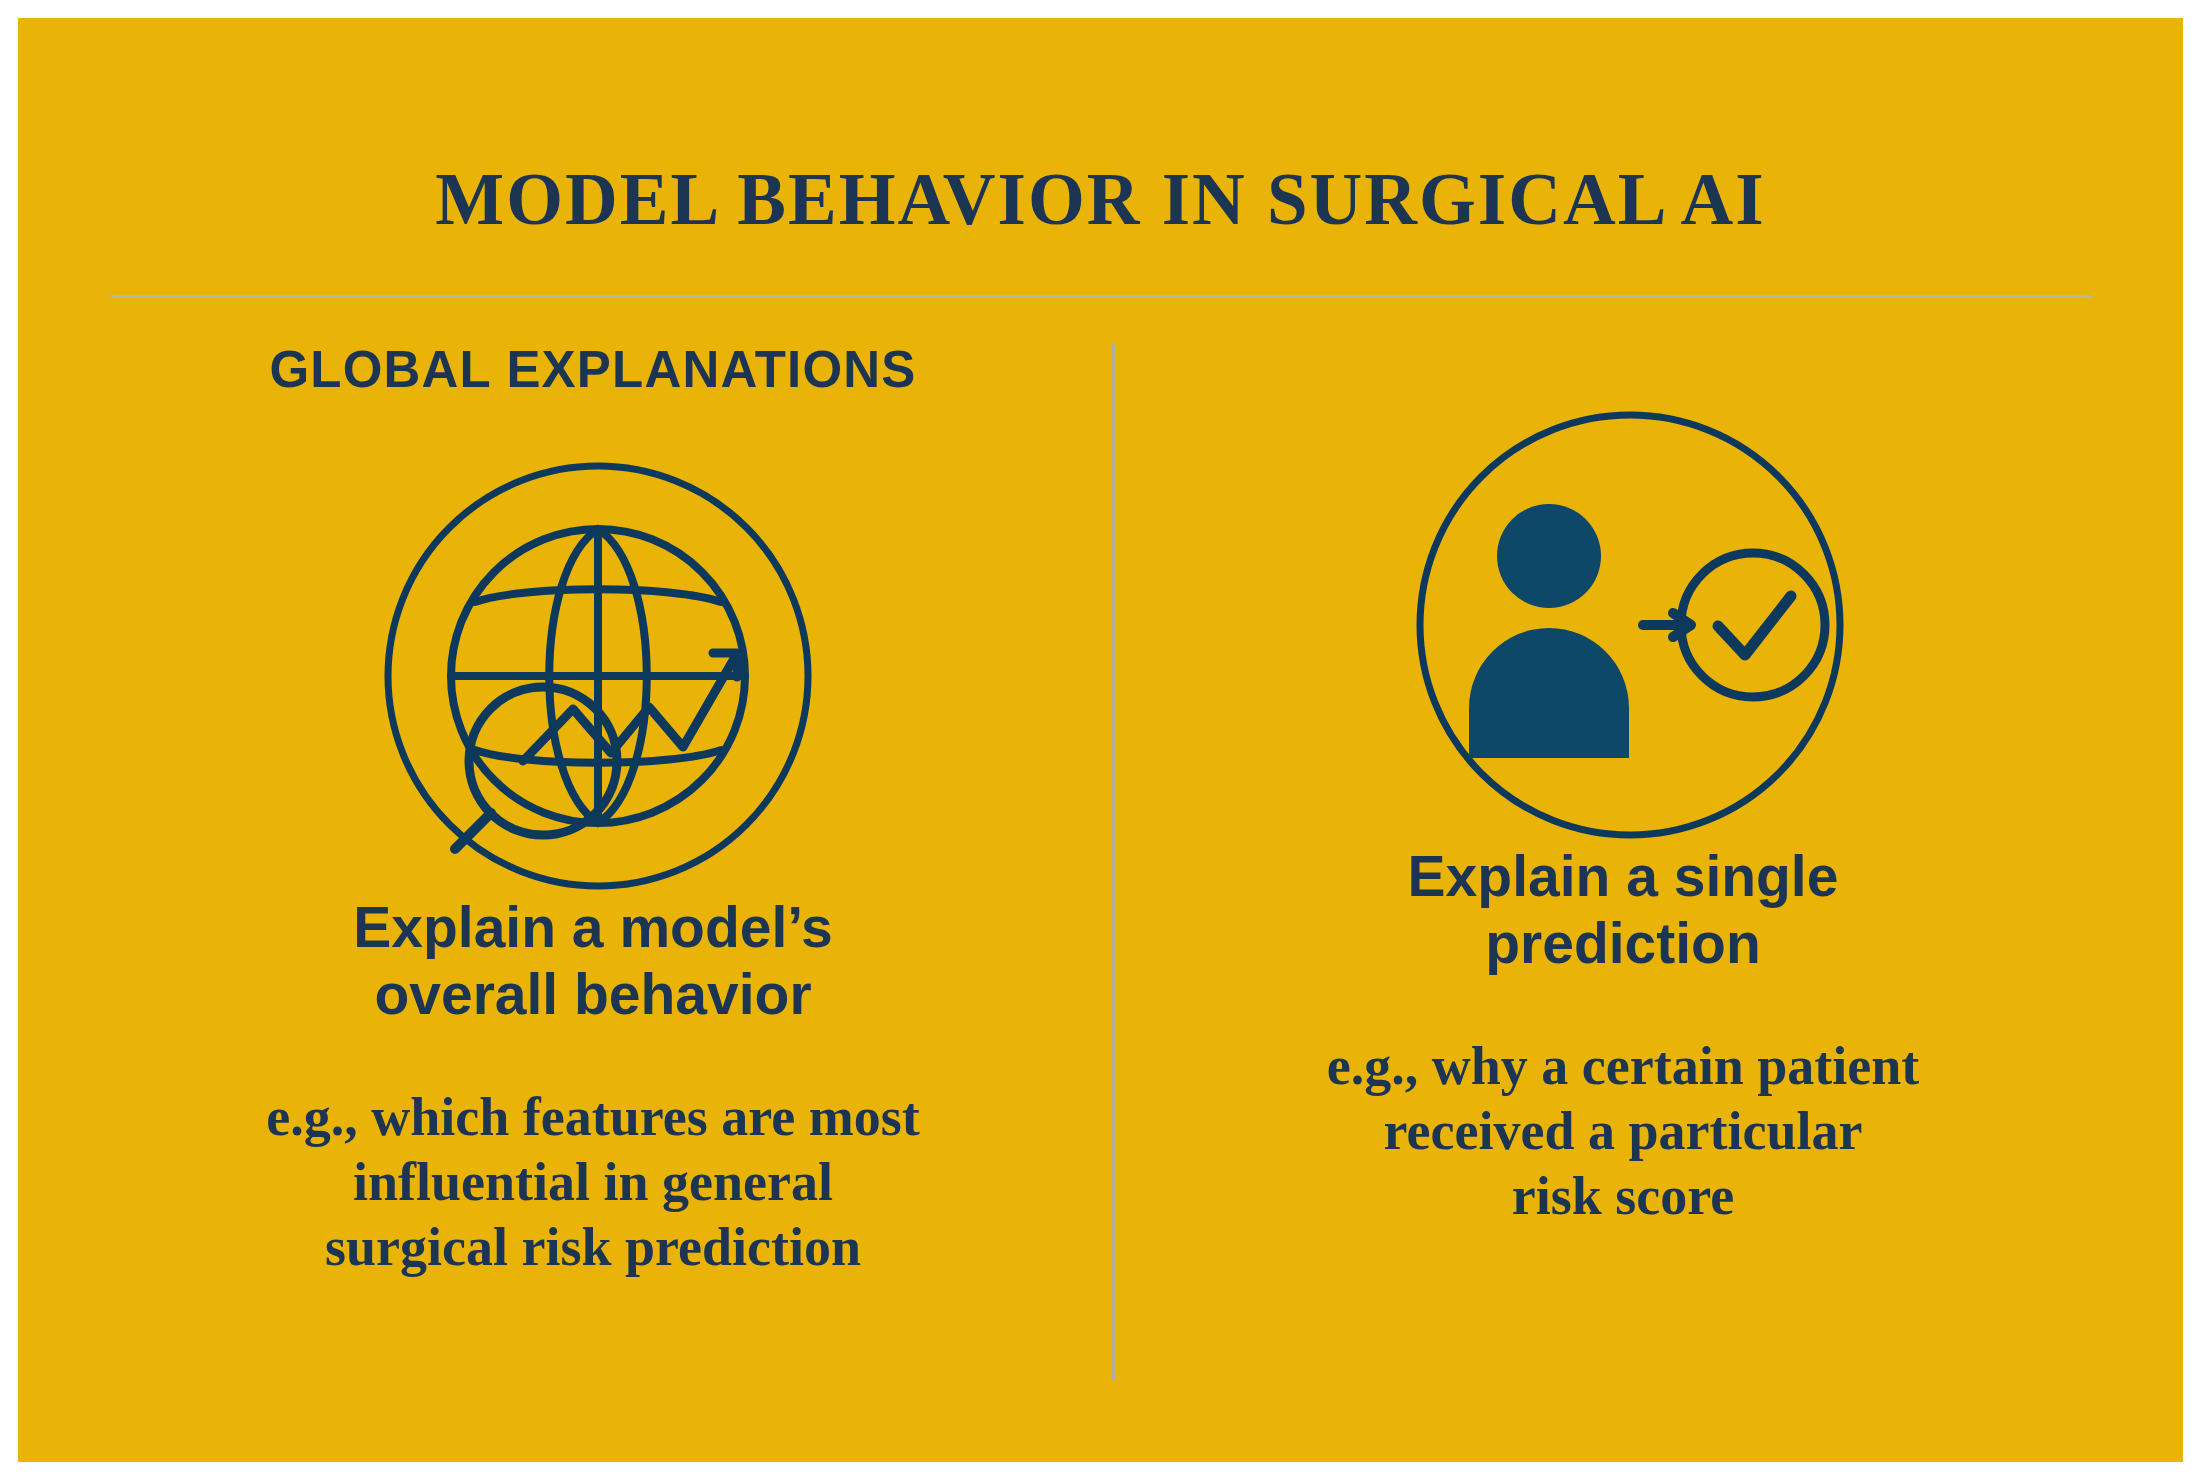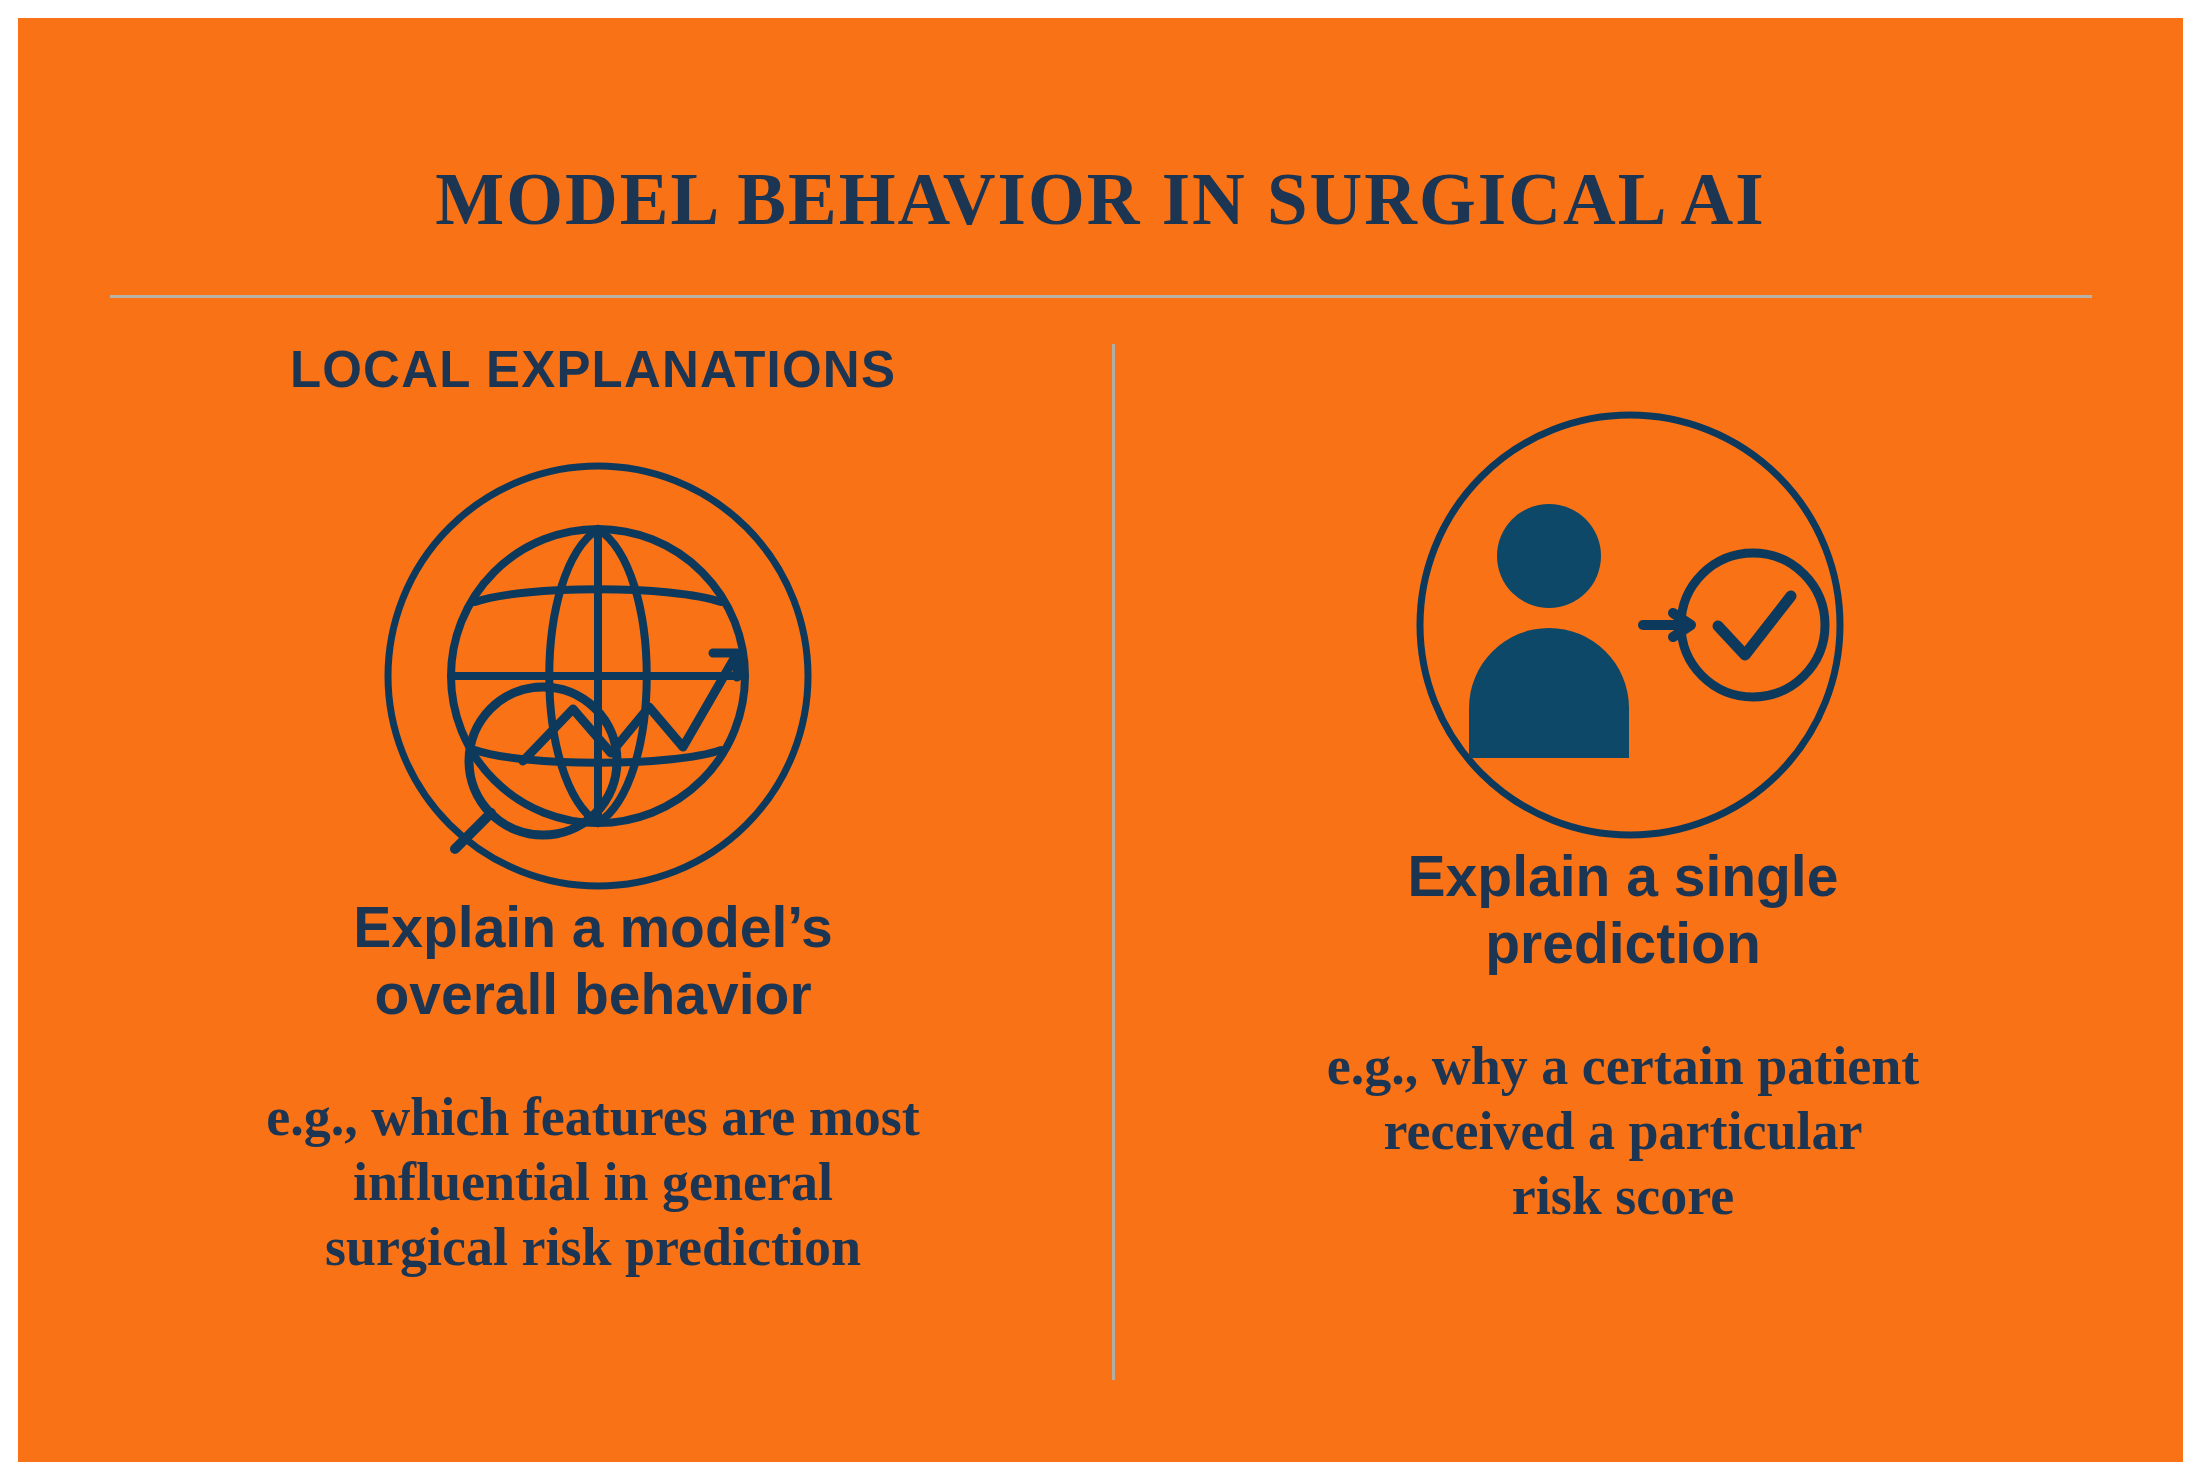--- a/index.html
+++ b/index.html
@@ -14,21 +14,21 @@
     overflow: hidden;
     font-family: "Liberation Sans", sans-serif;
   }
 
   .poster {
     position: absolute;
     left: 18px;
     top: 18px;
     width: 2165px;
     height: 1444px;
-    background: #f97316;
+    background: #eab308;
     box-sizing: border-box;
   }
 
   
   .title-wrap {
     position: absolute;
     left: 0;
     top: 96px;
     width: 2165px;
     text-align: center;
@@ -126,21 +126,21 @@
 
   <div class="title-wrap">
     <h1 class="title">MODEL BEHAVIOR IN SURGICAL AI</h1>
   </div>
 
   <div class="hrule"></div>
   <div class="vrule"></div>
 
   <div class="col col-left">
 
-    <h2 class="col-head">LOCAL EXPLANATIONS</h2>
+    <h2 class="col-head">GLOBAL EXPLANATIONS</h2>
 
     <div class="icon-slot">
       <svg width="430" height="430" viewBox="0 0 430 430" fill="none" stroke="#0d3a5c" stroke-width="7" stroke-linecap="round" stroke-linejoin="round" aria-hidden="true">
 
         <circle cx="215" cy="215" r="210" stroke-width="7"></circle>
 
         <circle cx="215" cy="215" r="147" stroke-width="8"></circle>
 
         <line x1="68" y1="215" x2="362" y2="215" stroke-width="8"></line>
 

